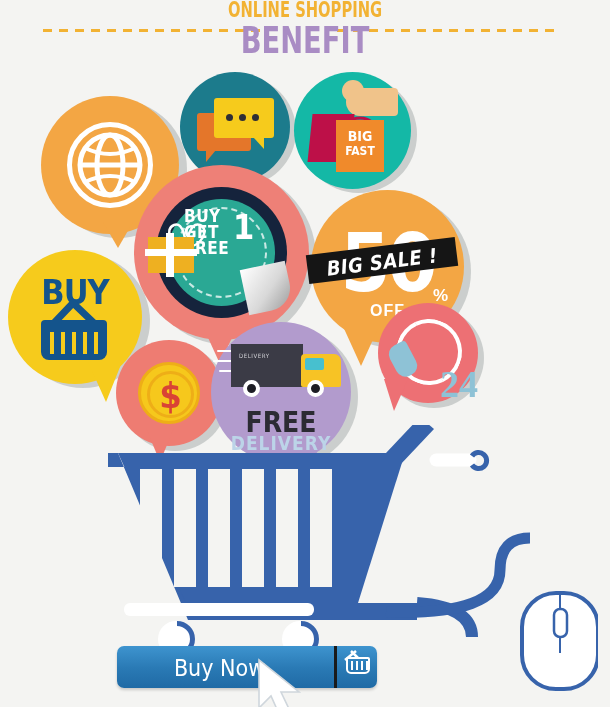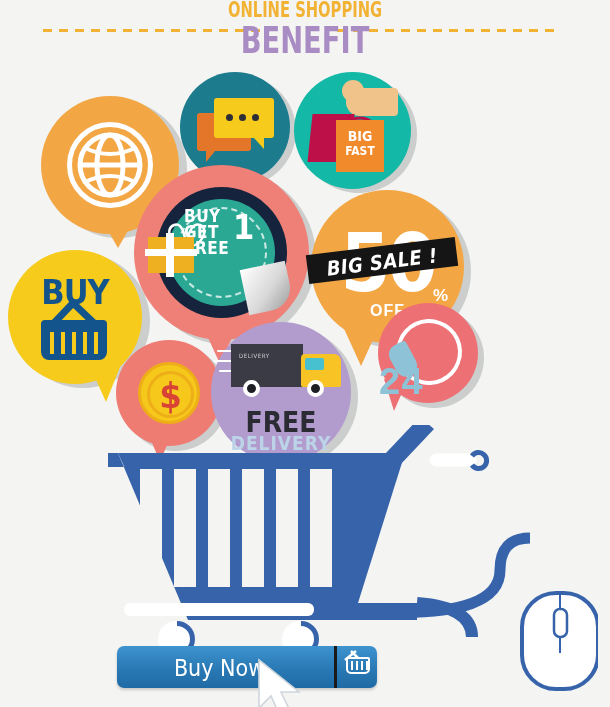--- a/index.html
+++ b/index.html
@@ -172,22 +172,22 @@
   .del-w{position:absolute;left:0;top:110px;width:100%;text-align:center;color:#bcd4e8;
     font-family:"DejaVu Sans Condensed","Liberation Sans",sans-serif;font-weight:bold;font-size:19px;letter-spacing:1px;}
 
   
   .arc{position:absolute;left:18px;top:16px;width:66px;height:66px;border-radius:50%;
     border:4px solid #fff;box-sizing:border-box;border-left-color:transparent;border-bottom-color:transparent;
     transform:rotate(20deg);}
   .arc2{position:absolute;left:18px;top:16px;width:66px;height:66px;border-radius:50%;
     border:4px solid #fff;box-sizing:border-box;border-right-color:transparent;border-top-color:transparent;
     transform:rotate(20deg);}
-  .num24{position:absolute;left:0;top:30px;width:100%;text-align:left;color:#8ec2d6;
-    font-family:Liberation Mono, monospace;font-weight:bold;font-size:38px;line-height:1;margin-top:32px;}
+  .num24{position:absolute;left:0;top:30px;width:100%;text-align:right;color:#8ec2d6;
+    font-family:Liberation Serif, serif;font-weight:bold;font-size:38px;line-height:1;margin-top:32px;}
   .phone{position:absolute;left:14px;top:40px;width:22px;height:34px;background:#8ec2d6;
     border-radius:10px 4px 10px 10px;transform:rotate(-28deg);}
 
   
   #cart{position:absolute;left:100px;top:425px;width:420px;height:215px;}
   .cart-wheel{position:absolute;width:36px;height:36px;border-radius:50%;background:#fff;}
   .cart-wheel:after{content:"";position:absolute;right:-1px;top:0;width:36px;height:36px;border-radius:50%;
     border:5px solid #3763ab;box-sizing:border-box;clip-path:inset(0 0 0 50%);}
 
   

